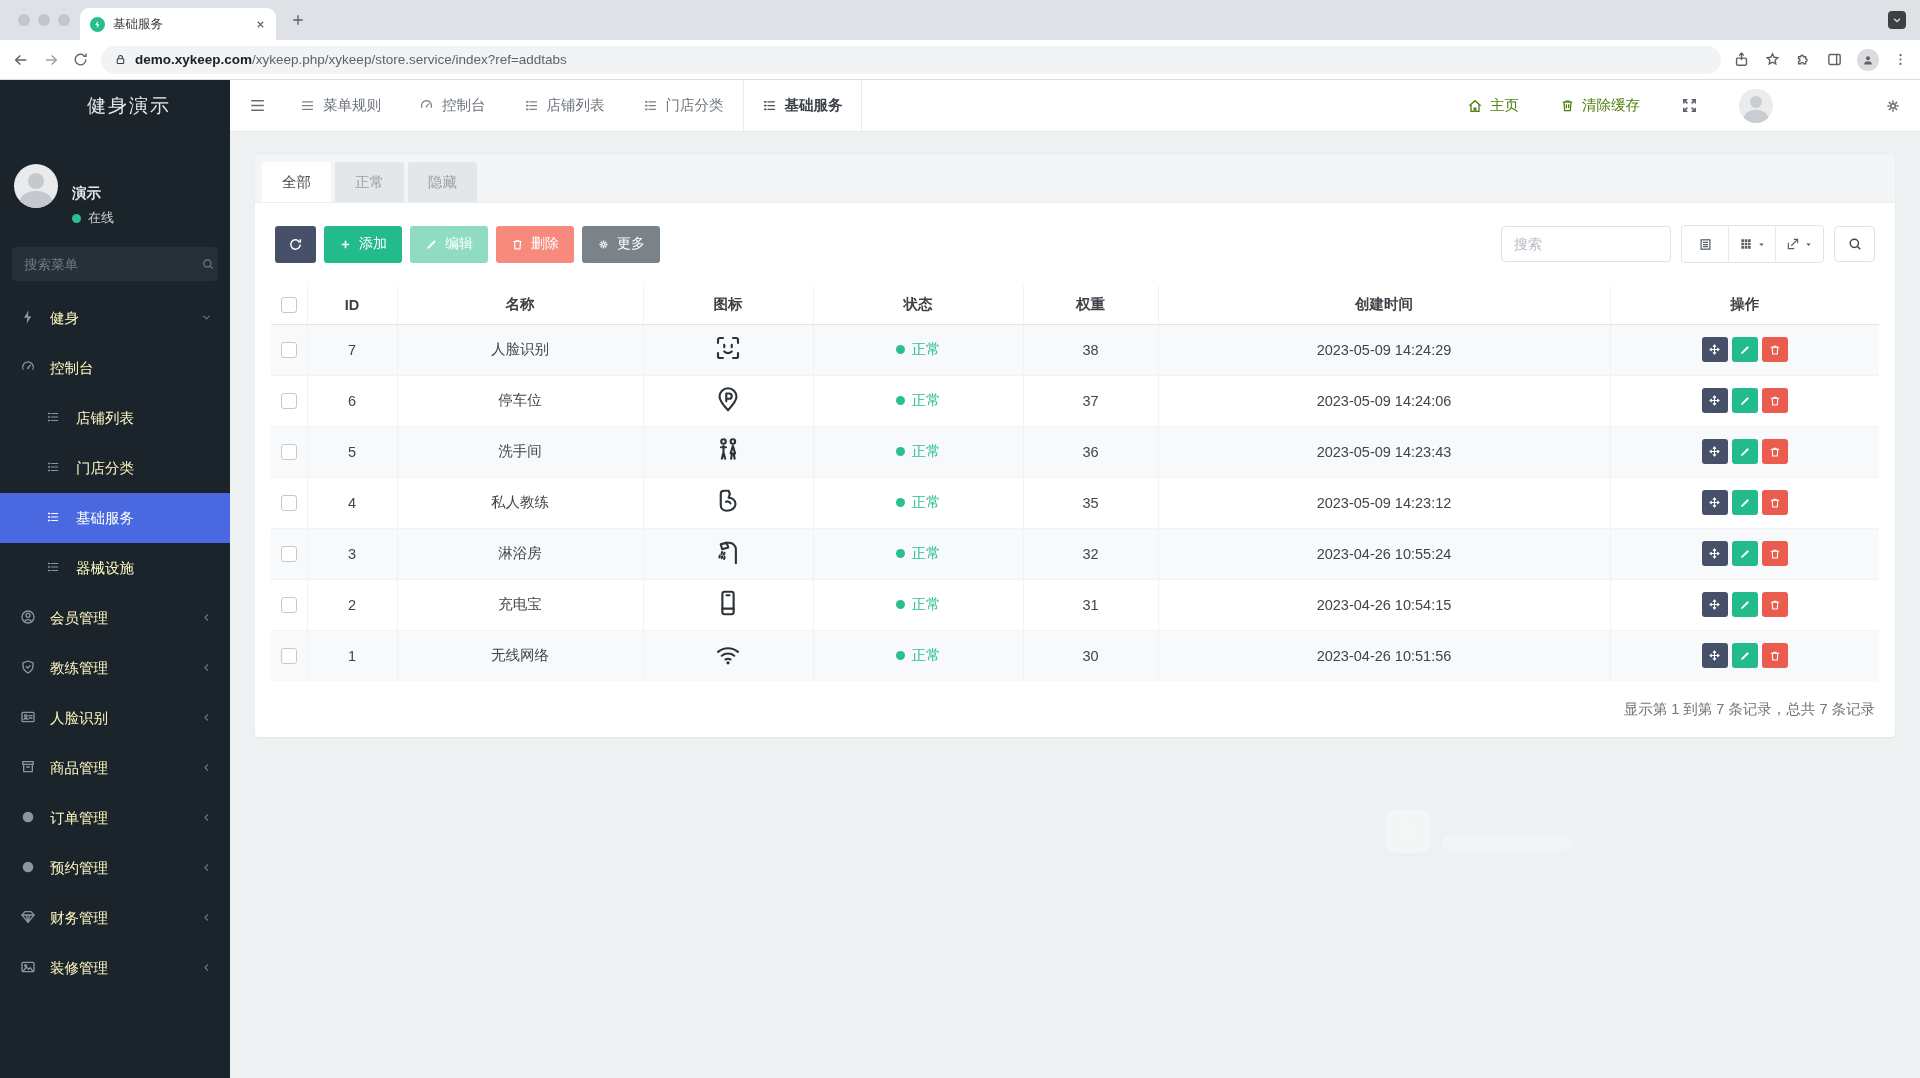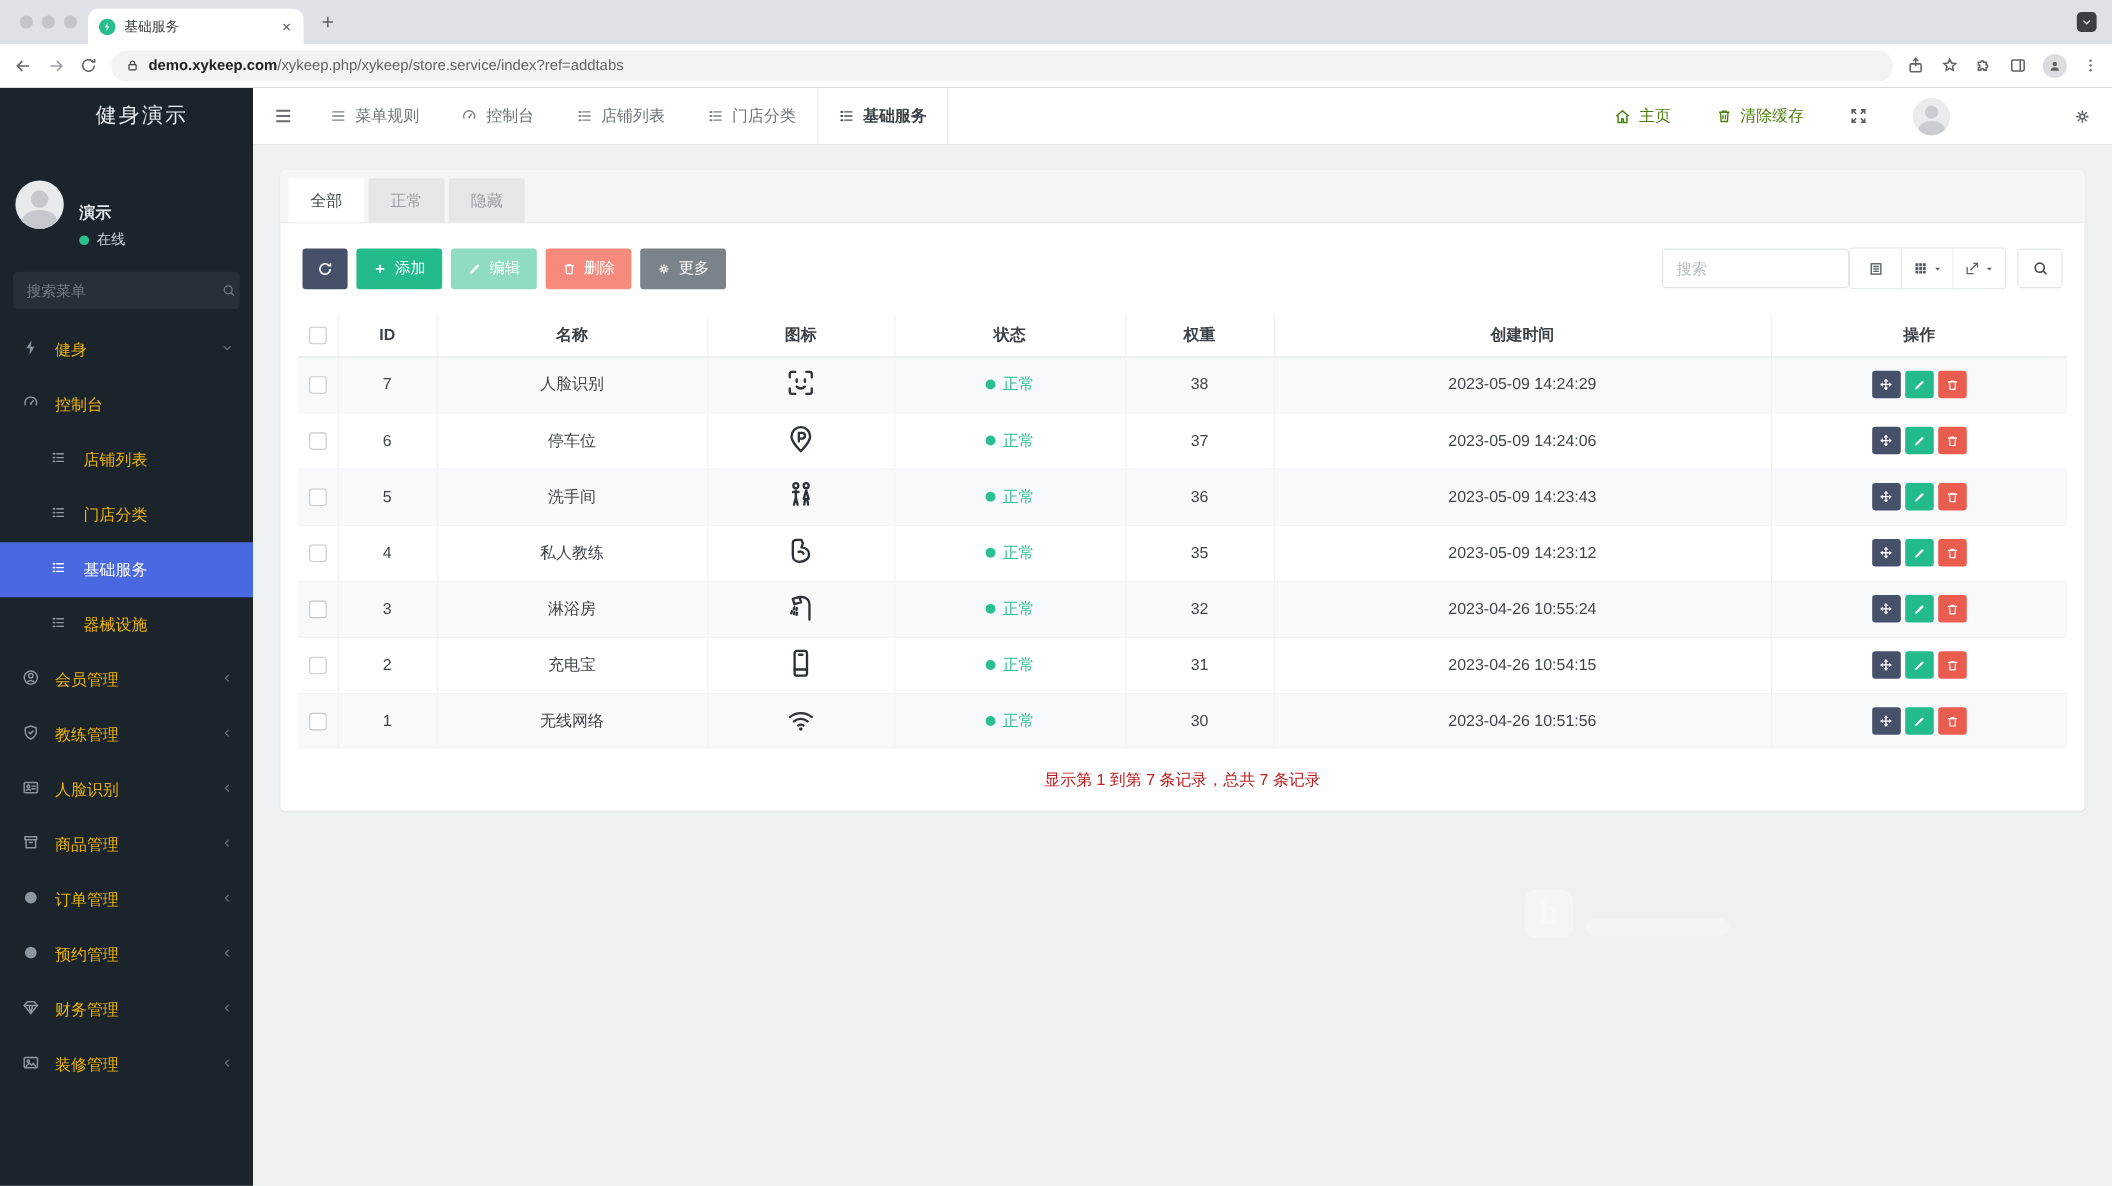--- a/index.html
+++ b/index.html
@@ -47,21 +47,21 @@
   .uname { color:#e3e9ec; font-size:14.5px; font-weight:600; margin-bottom:6px;margin-top:40px; }
   .ustatus { display:flex; align-items:center; gap:7px; font-size:13px; color:#ccd4d9; }
   .gdot { width:9px; height:9px; border-radius:50%; background:#2abf92; display:inline-block; }
   .menu-search { margin:6px 12px 12px; height:34px; background:#272f37; border-radius:4px;
     display:flex; align-items:center; padding:0 12px; color:#707c85; }
   .menu-search input { flex:1; background:transparent; border:none; outline:none; color:#aeb9c0;
     font-size:13.5px; font-family:inherit; }
   .menu-search input::placeholder { color:#707c85; }
   .menu { }
   .menu-item { height:50px; display:flex; align-items:center; gap:13px; padding:0 18px 0 20px;
-    font-size:14.5px; color:#eab308; cursor:pointer; }
+    font-size:14.5px; color:#fef9c3; cursor:pointer; }
   .menu-item .mic { width:17px; color:#8a96a0; }
   .menu-item.sub { padding-left:46px; }
   .menu-item.active { background:#4a69e0; color:#fff; }
   .menu-item.active .mic, .menu-item.active .chev { color:#fff; }
   .mlabel { white-space:nowrap; }
   .chev { margin-left:auto; color:#6b7680; }
 
   
   .topbar { position:absolute; left:230px; top:80px; right:0; height:52px; background:#fff;
     border-bottom:1px solid #e5e8ea; display:flex; align-items:center; padding:0 18px; }
@@ -97,21 +97,21 @@
     gap:7px; padding:0 15px; font-size:14px; color:#fff; margin-right:8px; cursor:pointer;
     font-family:inherit; }
   .btn .ic { color:#fff; }
   .btn-refresh { background:#475069; width:41px; justify-content:center; padding:0; }
   .btn-add { background:#23ba8c; }
   .btn-edit { background:#90dcc1; }
   .btn-del { background:#f78a7c; }
   .btn-more { background:#7a838a; }
   .toolbar-right { margin-left:auto; display:flex; align-items:center; }
   .tsearch { width:170px; height:36px; border:1px solid #dfe3e6; border-radius:4px; padding:0 12px;
-    font-size:14px; color:#404040; outline:none; font-family:inherit; }
+    font-size:14px; color:#404040; outline:none; margin-right:10px; font-family:inherit; }
   .tsearch::placeholder { color:#b6bcc2; }
   .bgroup { display:flex; border:1px solid #dfe3e6; border-radius:4px; overflow:hidden; margin-right:10px; }
   .gbtn { width:47px; height:36px; background:#fff; display:flex; align-items:center;
     justify-content:center; gap:4px; color:#555f68; border:none; border-right:1px solid #e6e9ec; cursor:pointer; }
   .gbtn:last-child { border-right:none; }
   .sbtn { width:41px; height:36px; background:#fff; border:1px solid #dfe3e6; border-radius:4px;
     display:flex; align-items:center; justify-content:center; color:#3e454c; cursor:pointer; }
 
   table { width:100%; border-collapse:collapse; table-layout:fixed; }
   th { height:38px; font-size:14.5px; font-weight:700; color:#3b4147; text-align:center;
@@ -122,21 +122,21 @@
   td:first-child { border-left:none; }
   tbody tr:first-child td { border-top:none; }
   tbody tr:nth-child(odd) td { background:#f8f9fb; }
   .cb { display:inline-block; width:16px; height:16px; border:1px solid #c3c9ce; border-radius:3px;
     background:#fff; vertical-align:middle; cursor:pointer; }
   .rowic { color:#2d3338; }
   .status { display:inline-flex; align-items:center; gap:7px; color:#2abf92; }
   .abtn { display:inline-flex; width:26px; height:25px; border-radius:3px; align-items:center;
     justify-content:center; color:#fff; margin:0 2px; cursor:pointer; vertical-align:middle; }
   .abtn.navy { background:#475069; } .abtn.green { background:#23ba8c; } .abtn.red { background:#e95c4e; }
-  .tfooter { margin:19px 4px 12px; font-size:14.5px; color:#b91c1c; text-align:center; }
+  .tfooter { margin:19px 4px 12px; font-size:14.5px; color:#737373; text-align:right; }
 
   .watermark { position:absolute; right:490px; bottom:225px; opacity:.5; pointer-events:none; }
   .wm-logo { width:44px; height:44px; border-radius:10px; background:rgba(255,255,255,.55);
     color:#fff; font-size:30px; font-weight:700; display:flex; align-items:center; justify-content:center; }
   .wm-bar { position:absolute; left:56px; top:26px; width:130px; height:16px; border-radius:8px;
     background:rgba(255,255,255,.45); }
 </style>
 </head>
 <body>
 

